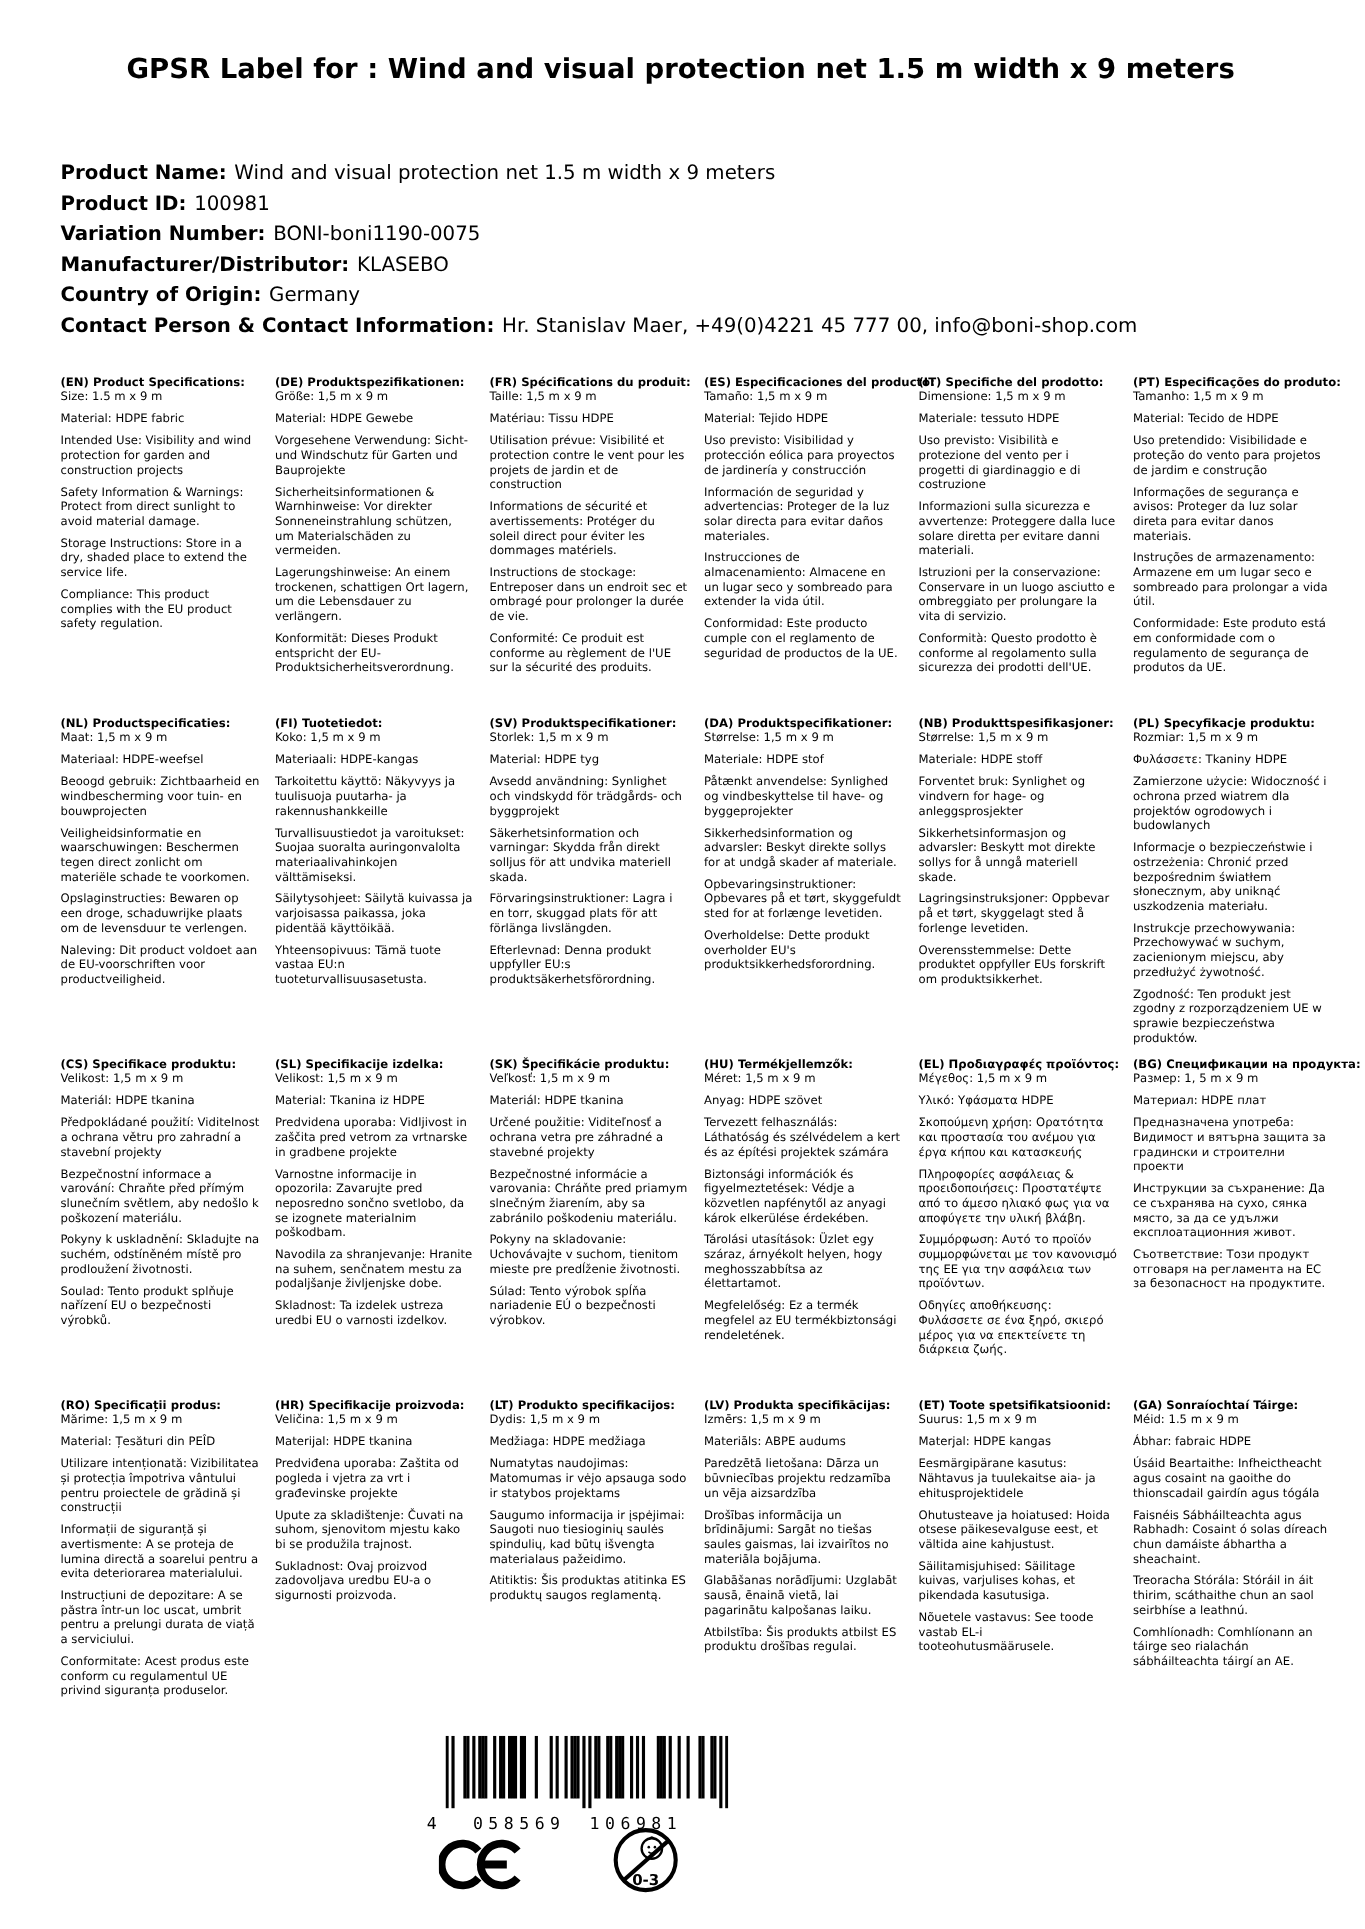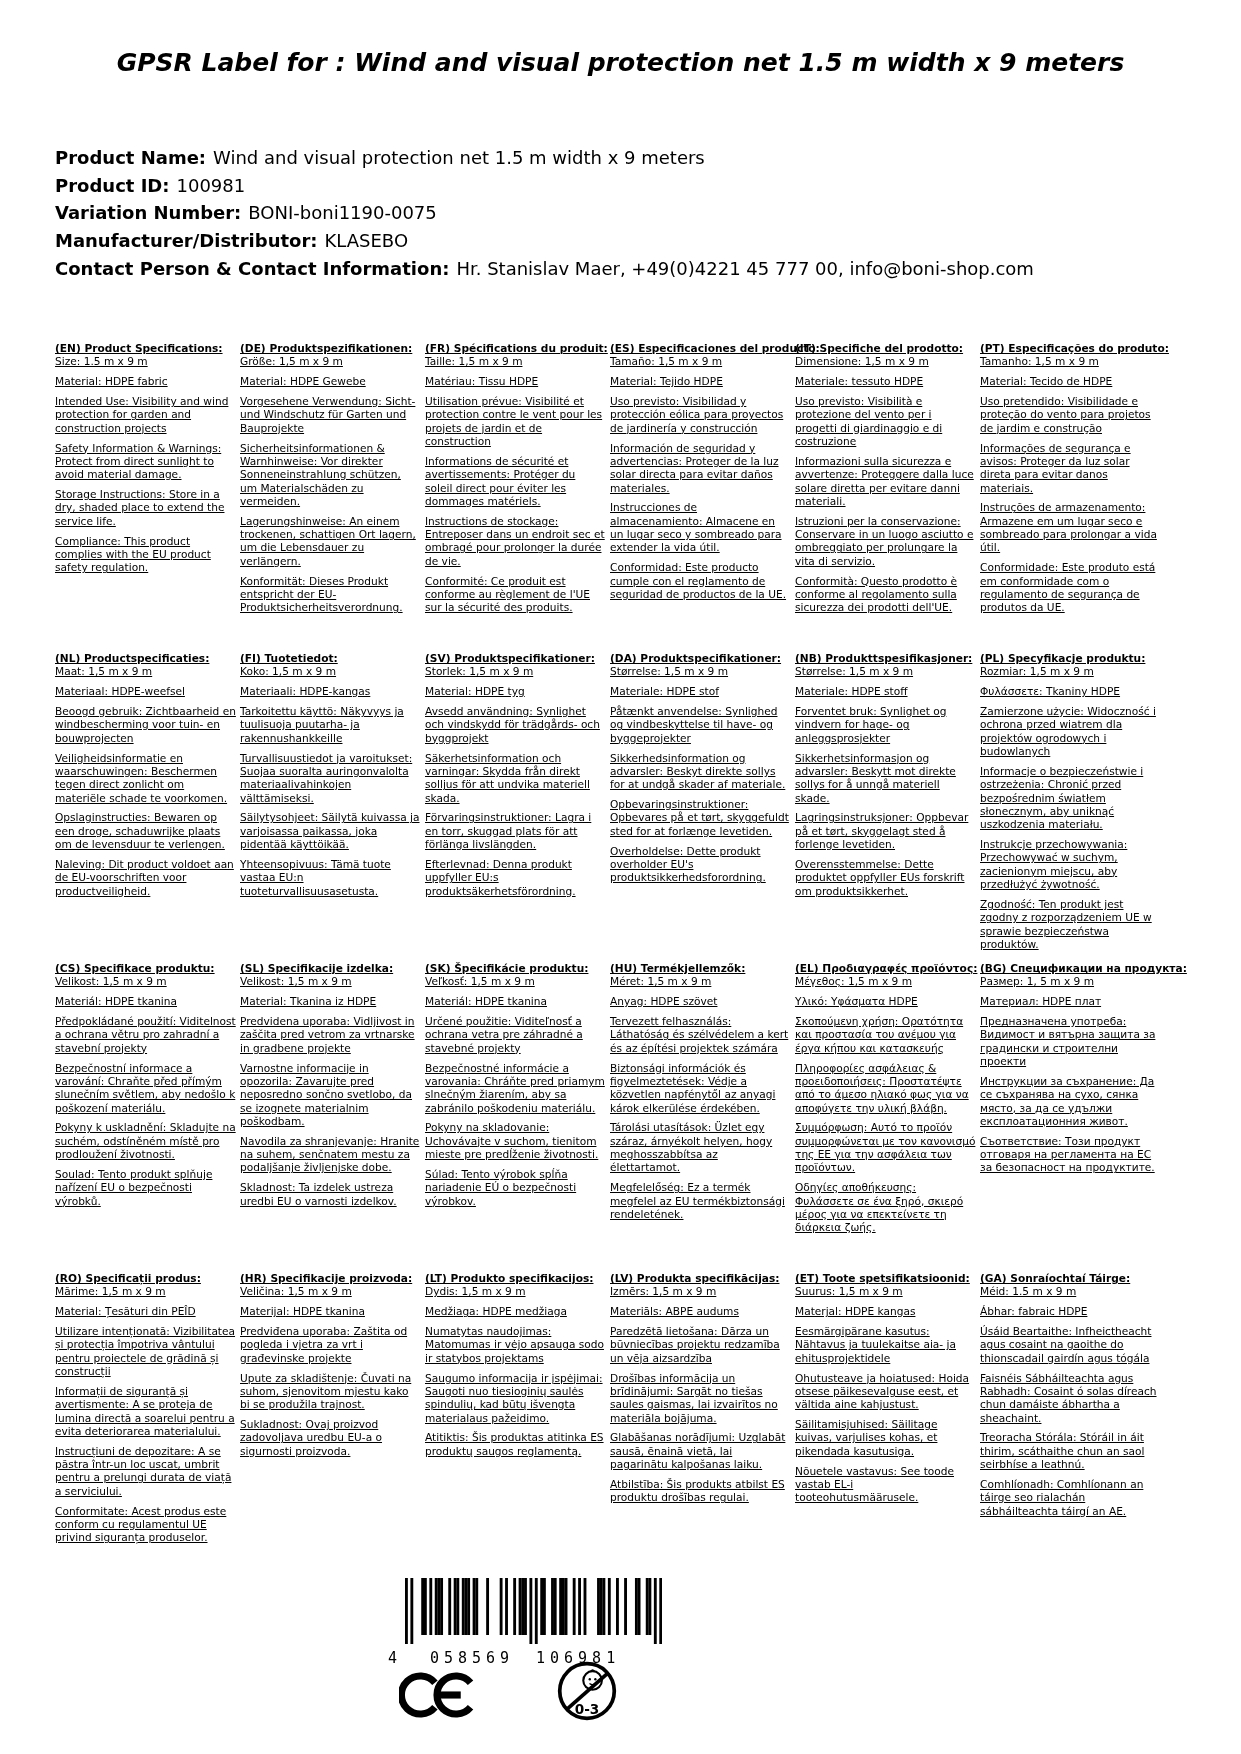--- a/index.html
+++ b/index.html
@@ -6,36 +6,35 @@
   .page {
     position:relative;
     width:1241px; height:1754px;
     background:#ffffff;
     color:#000;
     font-family:"DejaVu Sans", sans-serif;
     overflow:hidden;
   }
   .title {
     position:absolute; top:46px; left:115px; right:115px;
-    text-align:center;
-    font-size:25px; font-weight:bold; line-height:1.38;font-style:italic;
+    text-align:left;
+    font-size:25px; font-weight:bold; line-height:1.38;
   }
   .product-info {
     position:absolute; top:144px; left:55px; right:40px;
     font-size:18px; line-height:1.54;
   }
   .info-line .lbl { font-weight:bold; }
   .info-line .val { margin-left:7px; }
   .specs-grid {
     position:absolute; top:342px; left:55px;
     display:grid;
     grid-template-columns:repeat(6, 181px);
-    column-gap:4px;
+    column-gap:14px;
     grid-auto-rows:310px;
-    text-decoration:underline;
   }
   .spec-cell { font-size:10.6px; line-height:1.26; }
   .spec-header { font-weight:bold; white-space:nowrap; }
   .spec-cell p { margin:0 0 6.5px 0; }
   .spec-cell p.first { margin-bottom:6.5px; }
   .barcode-wrap { position:absolute; left:405px; top:1578px; width:257px; }
   .barcode-digits {
     position:relative; width:257px; height:20px; margin-top:1px;
     font-family:"DejaVu Sans Mono", monospace;
     font-size:15px;
@@ -51,20 +50,21 @@
 
 <div class="page">
 
   <div class="title">GPSR Label for : Wind and visual protection net 1.5 m width x 9 meters</div>
 
   <div class="product-info">
       <div class="info-line"><span class="lbl">Product Name:</span><span class="val">Wind and visual protection net 1.5 m width x 9 meters</span></div>
       <div class="info-line"><span class="lbl">Product ID:</span><span class="val">100981</span></div>
       <div class="info-line"><span class="lbl">Variation Number:</span><span class="val">BONI-boni1190-0075</span></div>
       <div class="info-line"><span class="lbl">Manufacturer/Distributor:</span><span class="val">KLASEBO</span></div>
+      <div class="info-line"><span class="lbl">Country of Origin:</span><span class="val">Germany</span></div>
       <div class="info-line"><span class="lbl">Contact Person &amp; Contact Information:</span><span class="val">Hr. Stanislav Maer, +49(0)4221 45 777 00, info@boni-shop.com</span></div>
     </div>
 
   <div class="specs-grid">
       <div class="spec-cell">
         <div class="spec-header">(EN) Product Specifications:</div>
         <p class="first">Size: 1.5 m x 9 m</p>
         <p>Material: HDPE fabric</p>
         <p>Intended Use: Visibility and wind protection for garden and construction projects</p>
         <p>Safety Information &amp; Warnings: Protect from direct sunlight to avoid material damage.</p>

